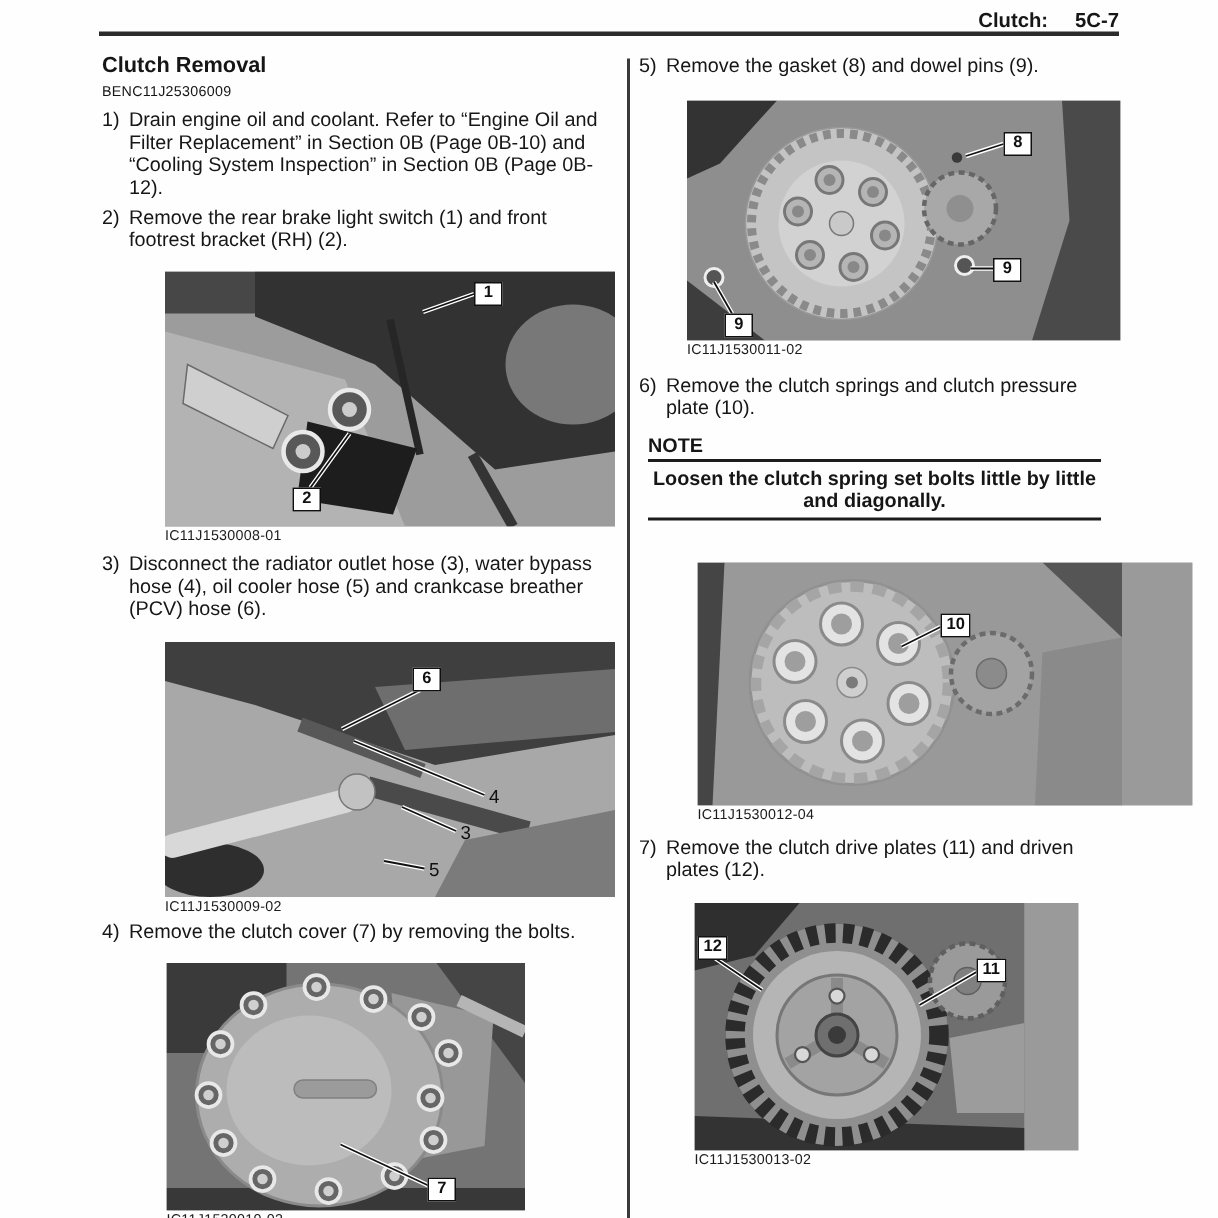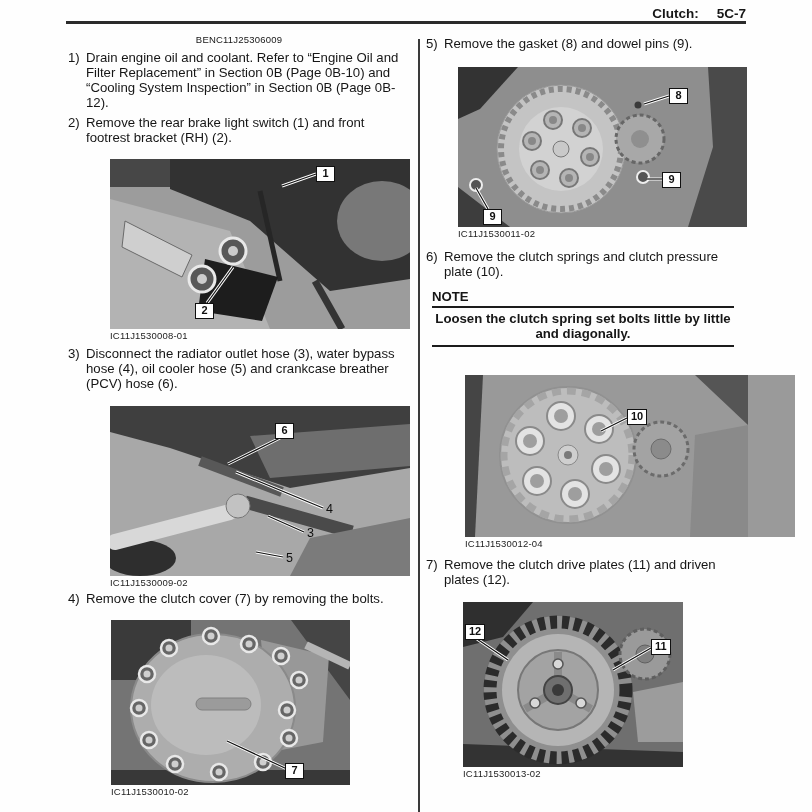--- a/index.html
+++ b/index.html
@@ -8,21 +8,21 @@
   
   .hdr{position:absolute;top:6px;left:66px;width:680px;text-align:right;font-weight:bold;font-size:13.5px;}
   .hdr-sec{margin-right:18px;}
   .hdr-rule{position:absolute;top:21px;left:66px;width:680px;height:3px;background:#2b2b2b;}
   .divider{position:absolute;top:39px;bottom:0;left:418px;width:2px;background:#3a3a3a;}
   
   .col{position:absolute;top:31px;font-size:13.2px;line-height:15px;}
   .col-left{left:68px;width:342px;}
   .col-right{left:426px;width:322px;}
   .title{font-size:14.5px;font-weight:bold;margin:5px 0 0 0;line-height:17px;}
-  .refcode{font-size:9.5px;text-align:center;margin-top:1px;letter-spacing:.2px;}
+  .refcode{font-size:9.5px;text-align:left;margin-top:1px;letter-spacing:.2px;}
   .step{display:flex;margin-top:5px;}
   .step .num{flex:none;width:18px;}
   .step .stext{flex:1;}
   
   .figure{position:relative;}
   .photo{position:relative;background:#9a9a9a;overflow:hidden;}
   .photo svg{position:absolute;left:0;top:0;display:block;}
   .caption{font-size:9.5px;line-height:11px;text-align:left;letter-spacing:.2px;color:#1c1c1c;}
   .co{position:absolute;min-width:11px;height:14px;line-height:13px;padding:0 3px;background:#fff;
       border:1.6px solid #101010;font-size:11px;font-weight:bold;text-align:center;color:#101010;}
@@ -35,41 +35,42 @@
   .fig3{margin-left:43px;margin-top:14px;}
   .fig3 .photo{width:239px;height:165px;}
   .fig3 .caption{width:282px;margin-top:1px;}
   .fig4{margin-left:32px;margin-top:16px;}
   .fig4 .photo{width:289px;height:160px;}
   .fig4 .caption{width:289px;padding-right:4px;box-sizing:border-box;margin-top:1px;}
   .fig5{margin-left:39px;margin-top:28px;}
   .fig5 .photo{width:283px;height:162px;padding-left:47px;}
   .fig5 .caption{width:283px;padding-right:3px;box-sizing:border-box;margin-top:1px;}
   .fig6{margin-left:37px;margin-top:15px;}
-  .fig6 .photo{width:220px;height:165px;}
+  .fig6 .photo{width:256px;height:165px;}
   .fig6 .caption{width:282px;margin-top:1px;}
   
   .note{margin-left:6px;width:302px;margin-top:10px;}
   .note-label{font-weight:bold;font-size:13.2px;line-height:15px;}
   .note-rule{height:2px;background:#1c1c1c;margin-top:2px;}
   .note-text{font-weight:bold;margin-top:3px;line-height:15px;text-align:center;}
   .note-rule.bottom{margin-top:4px;}
 </style>
 </head>
 <body>
 
 <div class="page">
 
   <div class="hdr">
     <span class="hdr-sec">Clutch:</span><span class="hdr-code">5C-7</span>
   </div>
   <div class="hdr-rule"></div>
   <div class="divider"></div>
 
   <div class="col col-left">
+    <h1 class="title">Clutch Removal</h1>
     <div class="refcode">BENC11J25306009</div>
 
     <div class="step" style="margin-top:3px;">
       <span class="num">1)</span>
       <span class="stext">Drain engine oil and coolant. Refer to “Engine Oil and Filter Replacement” in Section 0B (Page 0B-10) and “Cooling System Inspection” in Section 0B (Page 0B-12).</span>
     </div>
     <div class="step">
       <span class="num">2)</span>
       <span class="stext">Remove the rear brake light switch (1) and front footrest bracket (RH) (2).</span>
     </div>

